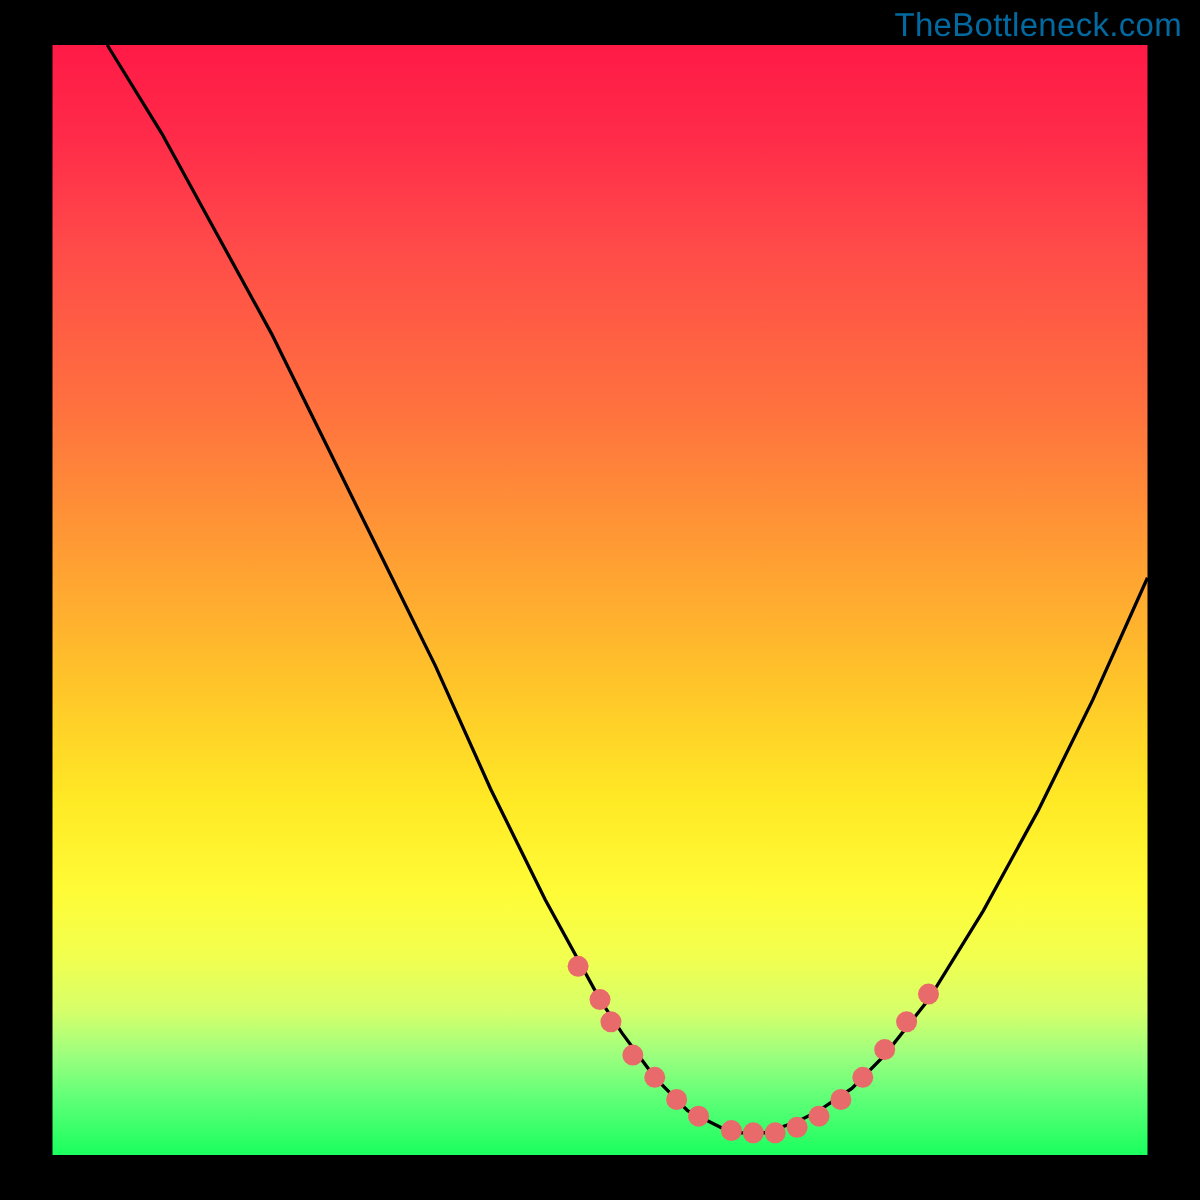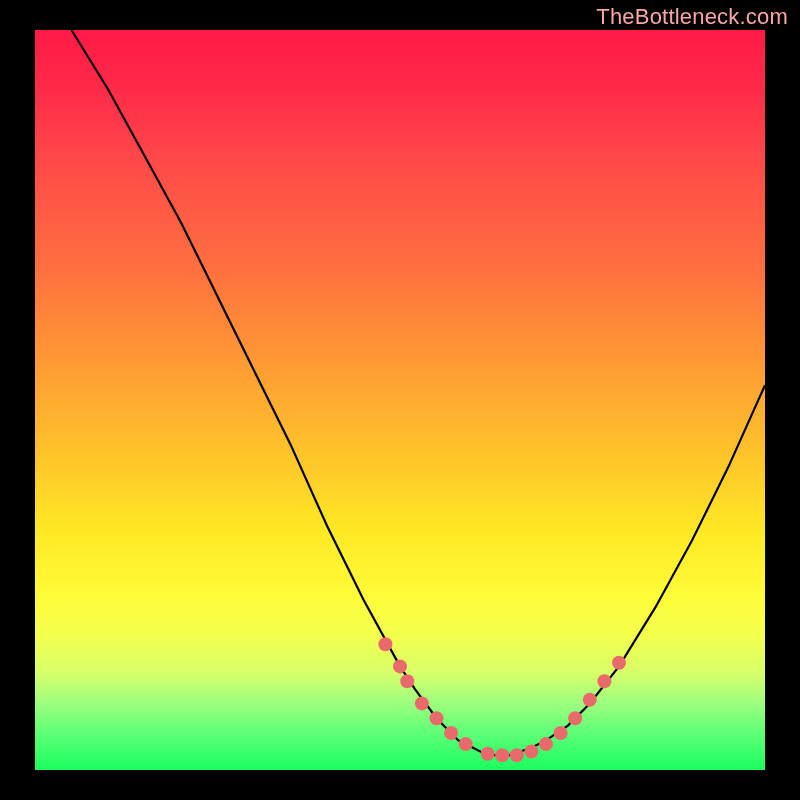--- a/index.html
+++ b/index.html
@@ -40,21 +40,21 @@
       #d6ff6a 87%,
       #9cff7e 91%,
       #5eff77 95%,
       #1aff5e 100%
     );
   }
   .watermark {
     position: absolute;
     top: 4px;
     right: 12px;
-    color: #fca5a5;
+    color: #0369a1;
     font-size: 22px;
     font-weight: 500;
     letter-spacing: 0.2px;
     user-select: none;
   }
   svg.curve {
     position: absolute;
     left: 0;
     top: 0;
     width: 730px;

